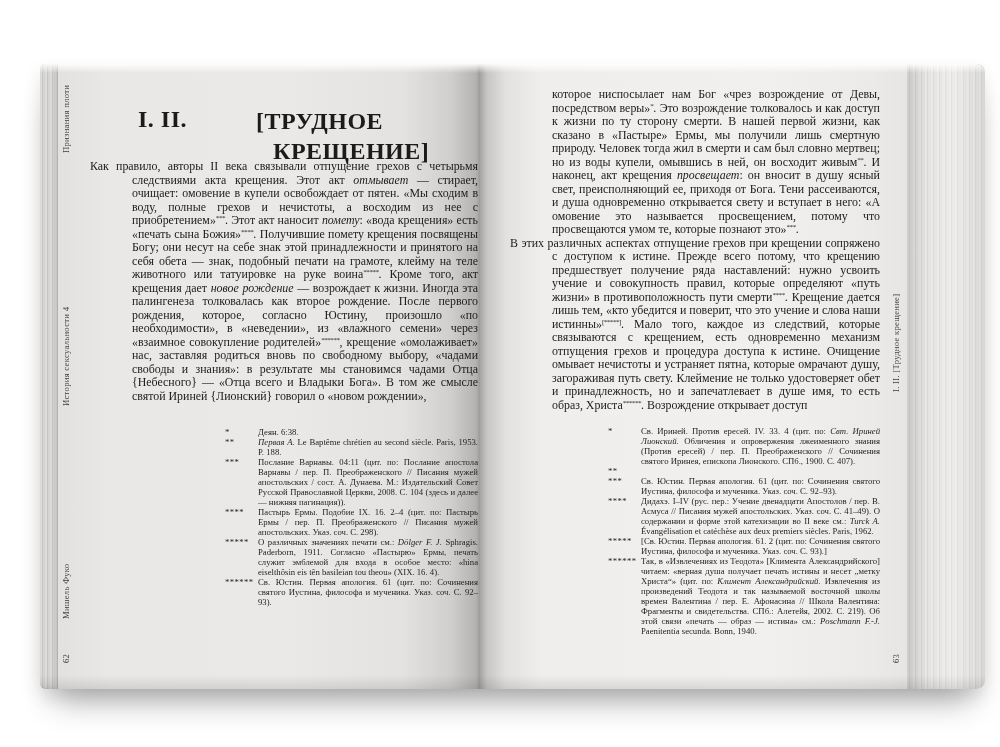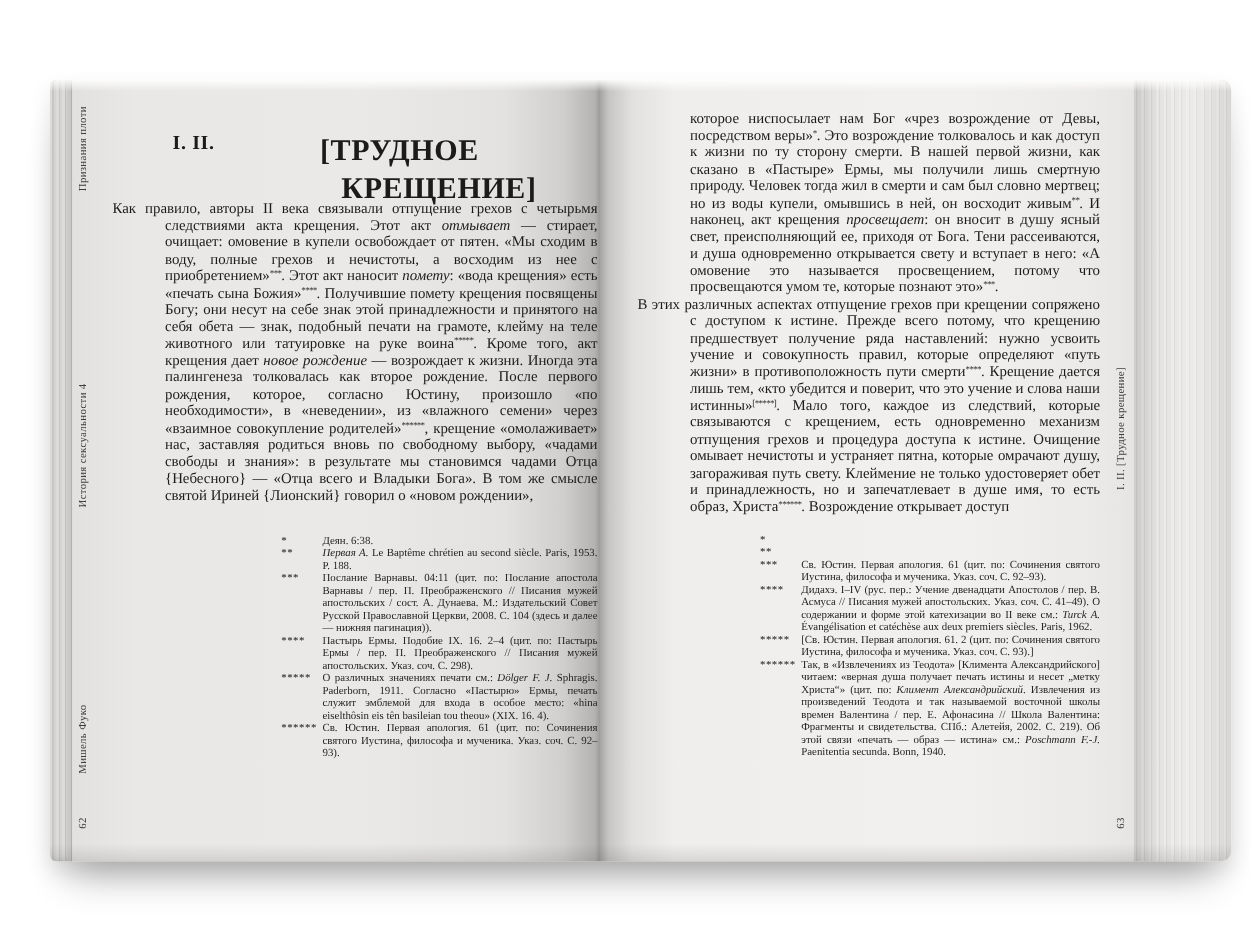--- a/index.html
+++ b/index.html
@@ -46,21 +46,21 @@
     flex:0 0 427px;
     background:linear-gradient(90deg,#a5a4a2 0%,#c6c5c3 1.6%,#e2e1df 6%,#efeeec 14%,#f1f0ee 68%,#eceae8 92%,#e7e5e3 100%);
     font-family:Liberation Serif, serif;
   }
   
   .vlabel{
     position:absolute;transform:rotate(-90deg);transform-origin:left top;
     white-space:nowrap;font-size:8.6px;letter-spacing:.3px;color:#3c3c3c;
   }
   
-  .chap-num{position:absolute;left:48px;top:20px;font-size:16px;font-weight:bold;letter-spacing:.5px;}
+  .chap-num{position:absolute;left:48px;top:20px;font-size:24px;font-weight:bold;letter-spacing:.5px;}
   .chap-title{position:absolute;left:118px;top:20px;font-size:24px;font-weight:bold;line-height:30px;letter-spacing:.5px;margin-left:48px;}
   .chap-title .t2{padding-left:17px;display:block;}
   
   .content-l{position:absolute;left:32px;top:22px;width:388px;}
   .content-r{position:absolute;left:30px;top:24px;width:370px;}
   .body-l{padding-top:74px;}
   .para{margin:0;padding-left:42px;text-indent:-42px;text-align:justify;
         font-size:11.9px;line-height:13.5px;}
   .para.cont{text-indent:0;}
   sup.fm{font-size:.6em;line-height:0;vertical-align:.5em;letter-spacing:-.5px;}
@@ -126,20 +126,21 @@
 
     <div class="page page-r">
       <div class="content-r">
         <div>
             <p class="para cont">которое ниспосылает нам Бог «чрез возрождение от Девы, посредством веры»<sup class="fm">*</sup>. Это возрождение толковалось и как доступ к жизни по ту сторону смерти. В нашей первой жизни, как сказано в «Пастыре» Ермы, мы получили лишь смертную природу. Человек тогда жил в смерти и сам был словно мертвец; но из воды купели, омывшись в ней, он восходит живым<sup class="fm">**</sup>. И наконец, акт крещения <i>просвещает</i>: он вносит в душу ясный свет, преисполняющий ее, приходя от Бога. Тени рассеиваются, и душа одновременно открывается свету и вступает в него: «А омовение это называется просвещением, потому что просвещаются умом те, которые познают это»<sup class="fm">***</sup>.</p>
             <p class="para">В этих различных аспектах отпущение грехов при крещении сопряжено с доступом к истине. Прежде всего потому, что крещению предшествует получение ряда наставлений: нужно усвоить учение и совокупность правил, которые определяют «путь жизни» в противоположность пути смерти<sup class="fm">****</sup>. Крещение дается лишь тем, «кто убедится и поверит, что это учение и слова наши истинны»<sup class="fm">[*****]</sup>. Мало того, каждое из следствий, которые связываются с крещением, есть одновременно механизм отпущения грехов и процедура доступа к истине. Очищение омывает нечистоты и устраняет пятна, которые омрачают душу, загораживая путь свету. Клеймение не только удостоверяет обет и принадлежность, но и запечатлевает в душе имя, то есть образ, Христа<sup class="fm">******</sup>. Возрождение открывает доступ</p>
           </div>
         <div class="fns fns-r">
             <div class="fn-row">
               <span class="fn-marker">*</span>
+              <span class="fn-text">Св. Ириней. Против ересей. IV. 33. 4 (цит. по: <i>Свт. Ириней Лионский</i>. Обличения и опровержения лжеименного знания (Против ересей) / пер. П. Преображенского // Сочинения святого Иринея, епископа Лионского. СПб., 1900. С. 407).</span>
             </div>
             <div class="fn-row">
               <span class="fn-marker">**</span>
             </div>
             <div class="fn-row">
               <span class="fn-marker">***</span>
               <span class="fn-text">Св. Юстин. Первая апология. 61 (цит. по: Сочинения святого Иустина, философа и мученика. Указ. соч. С. 92–93).</span>
             </div>
             <div class="fn-row">
               <span class="fn-marker">****</span>

